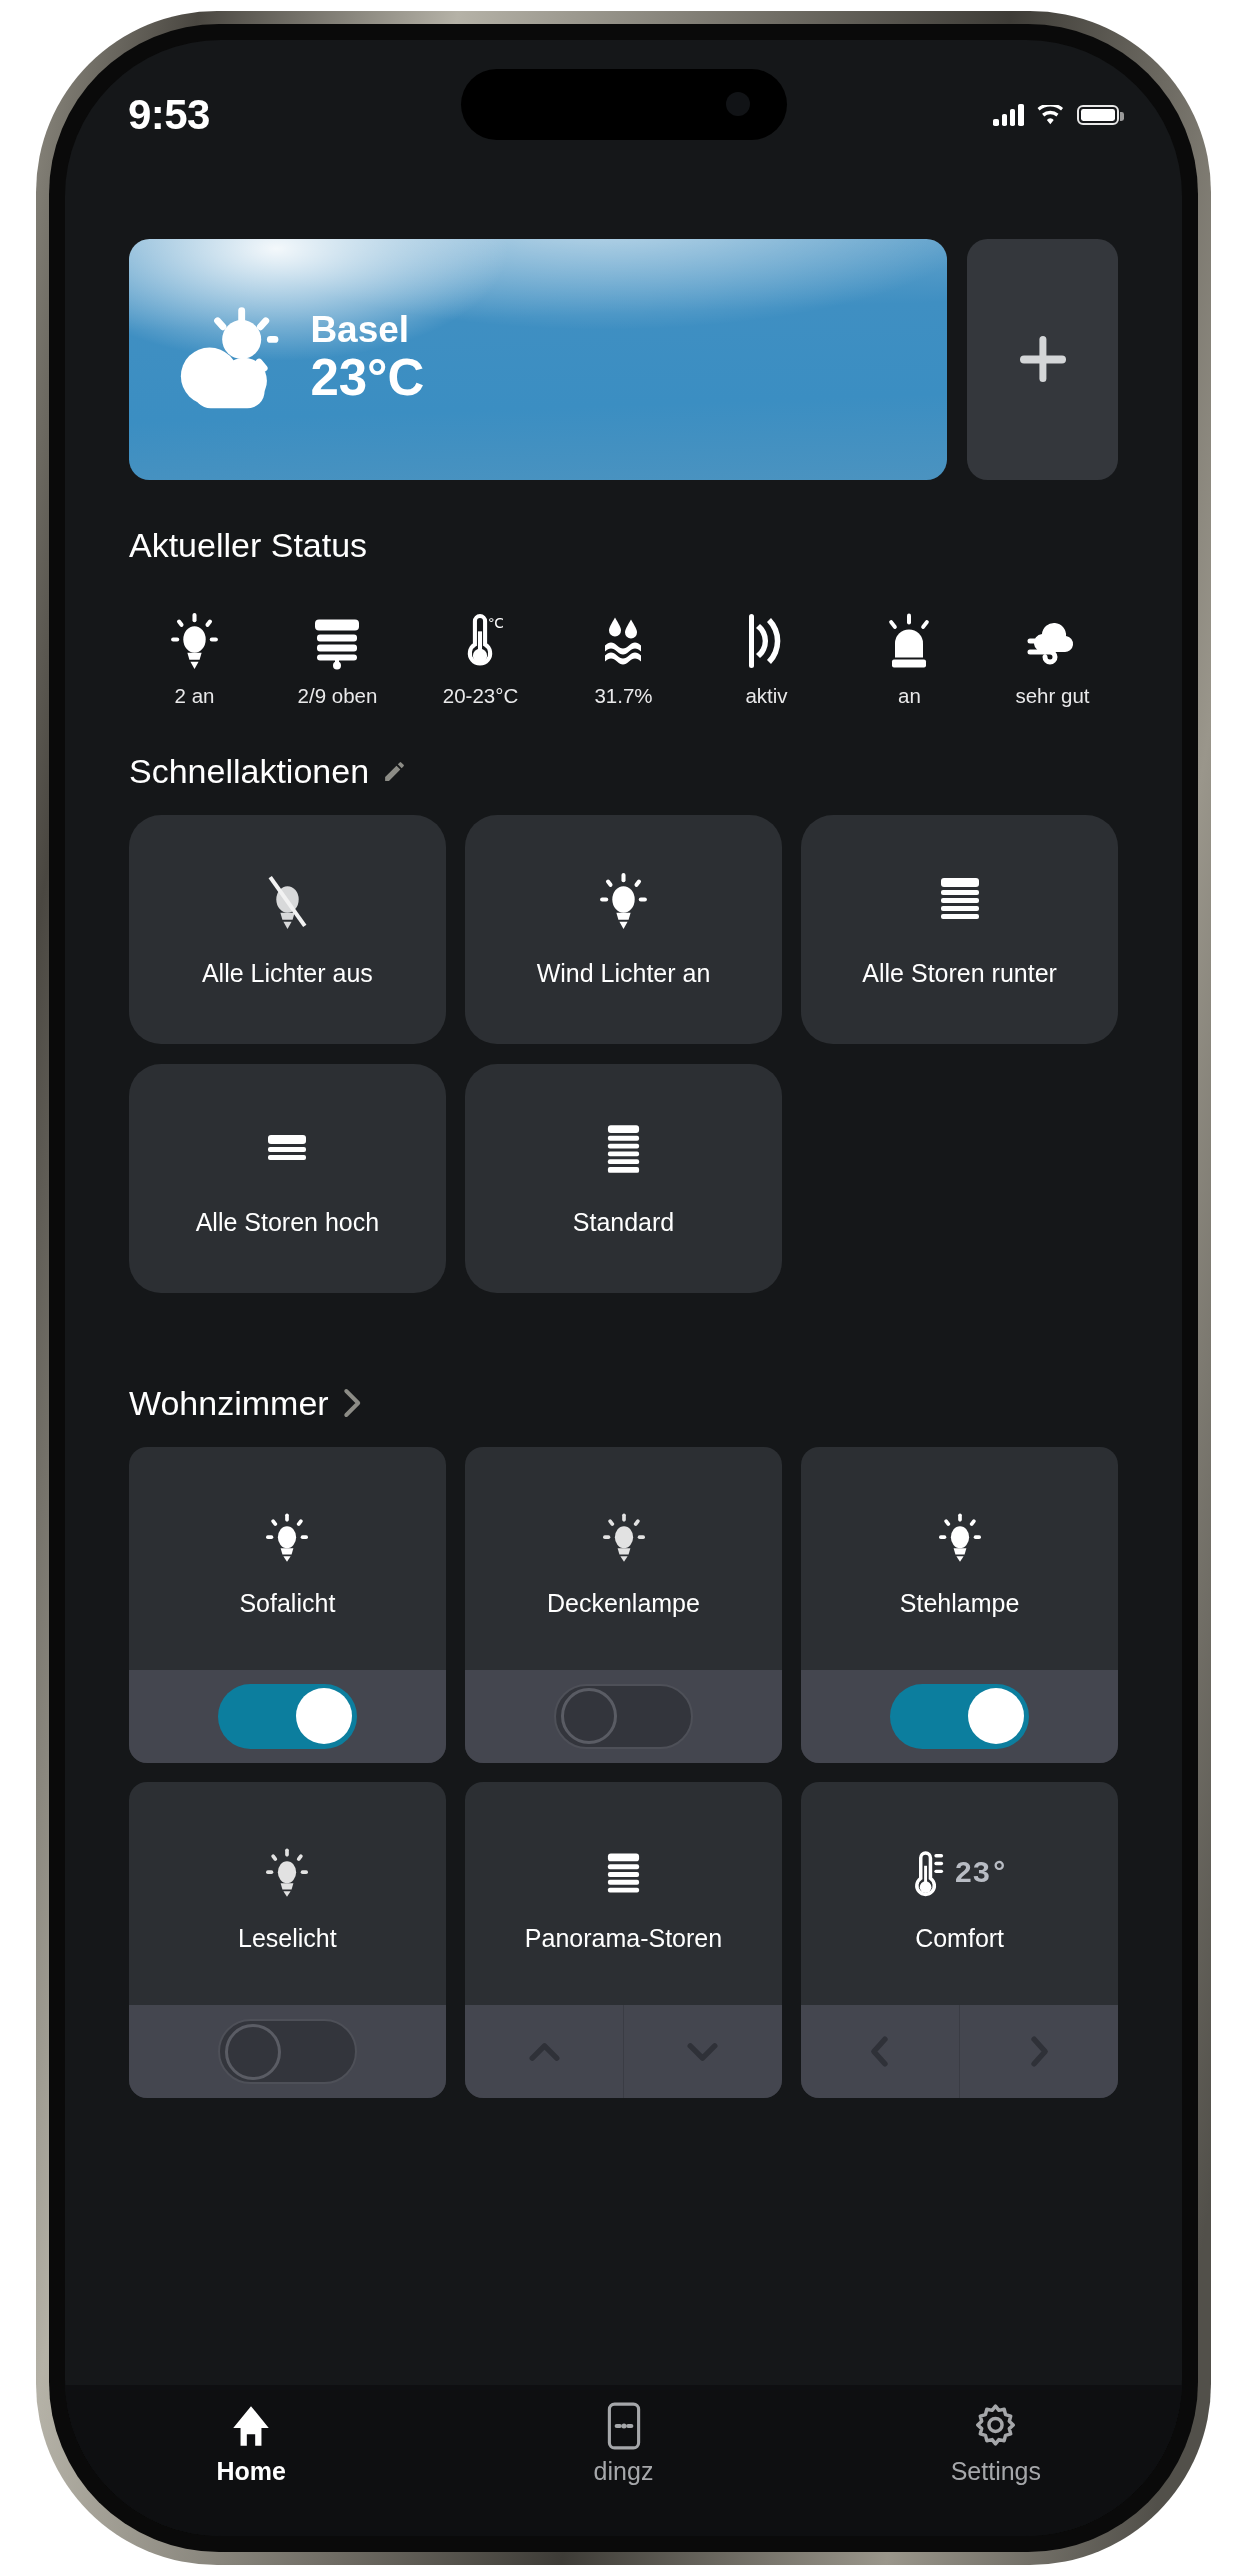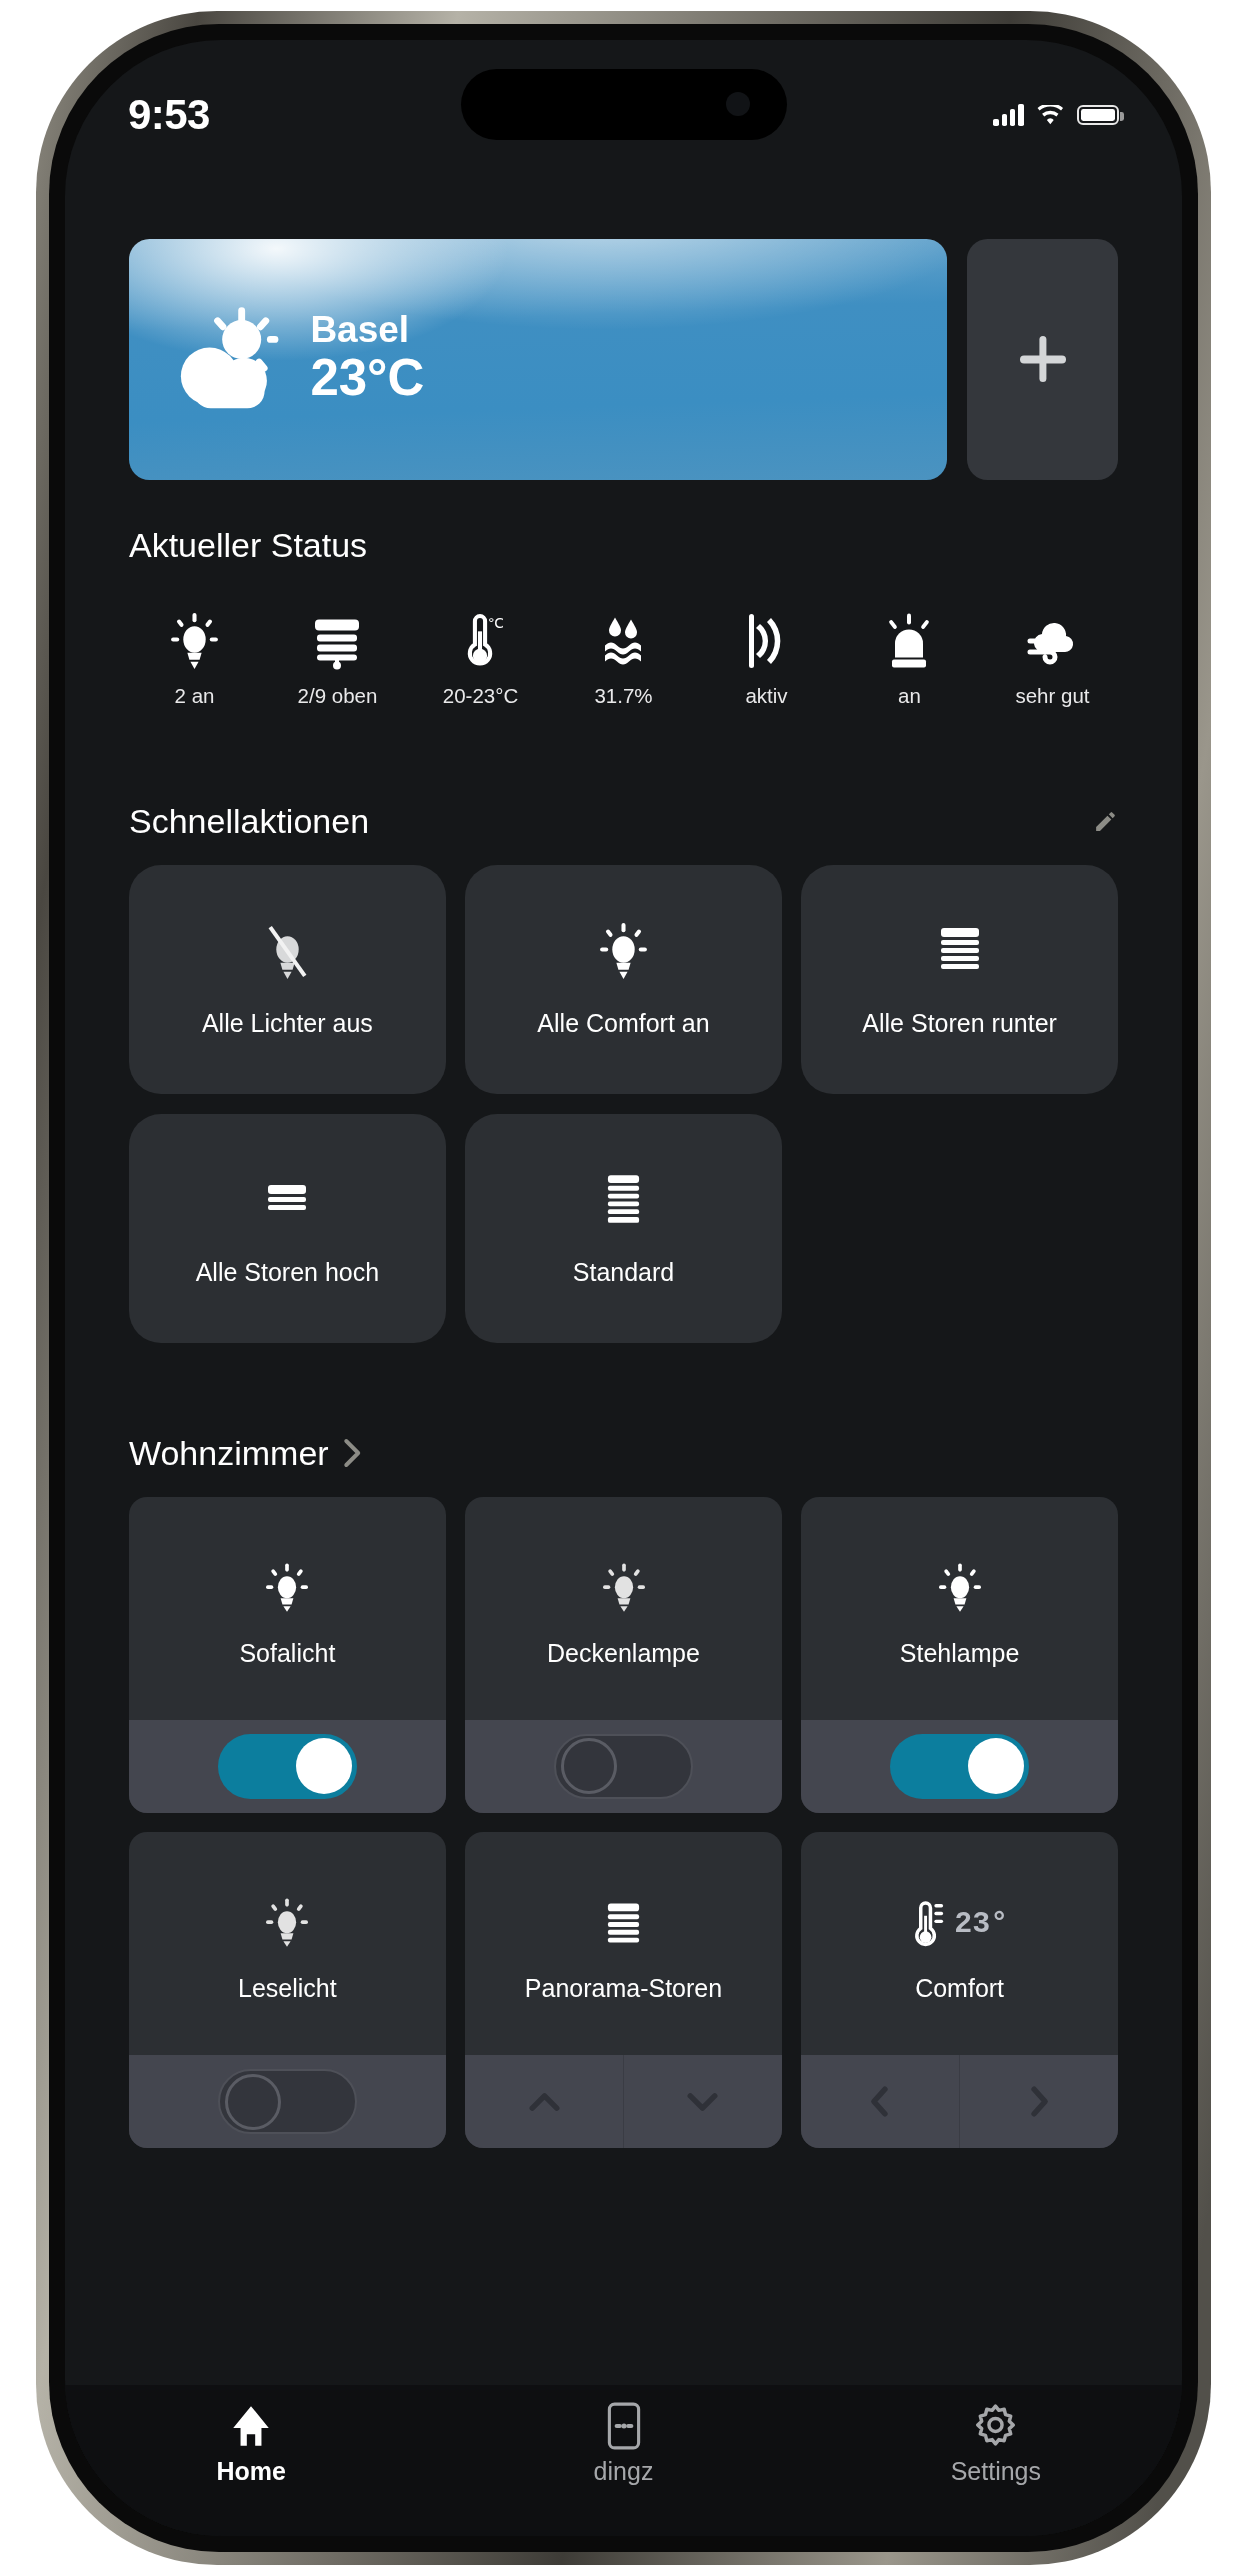--- a/index.html
+++ b/index.html
@@ -92,21 +92,21 @@
   #add-card .plus{position:relative;width:46px;height:46px;}
   #add-card .plus::before,#add-card .plus::after{
     content:"";position:absolute;background:#d4d6d8;border-radius:4.8px;}
   #add-card .plus::before{left:50%;top:0;transform:translateX(-50%);width:7.2px;height:46px;}
   #add-card .plus::after{top:50%;left:0;transform:translateY(-50%);height:7.2px;width:46px;}
 
   
   .section-head{ display:flex; align-items:center; gap:13.3px;
     padding:0 64px; color:#fff; font-size:34px; font-weight:400; }
   #sec-status{ margin-top:46px; }
-  #sec-quick { margin-top:94px;justify-content:space-between; }
+  #sec-quick { margin-top:44px; }
   #sec-room  { margin-top:91px; }
 
   .pencil-icon{ width:25px;height:25px; }
   .chev-icon{ width:20.5px;height:30px; }
 
   
   #status-strip{ display:flex; padding:37px 58px 0 58px; }
   .status-item{ flex:1; display:flex; flex-direction:column; align-items:center; gap:14.5px; }
   .status-ico{ height:68px; display:flex; align-items:flex-end; justify-content:center;}
   .status-lbl{ color:#e9e9ea; font-size:20.5px; }
@@ -361,21 +361,21 @@
               <path d="M16 39h14l-2 7H18z"></path>
                     <path d="M19 48h8l-4 7z"></path>
               <rect x="21" y="0" width="4" height="9" rx="2"></rect>
               <rect x="7" y="6" width="4" height="8" rx="2" transform="rotate(-38 9 10)"></rect>
               <rect x="35" y="6" width="4" height="8" rx="2" transform="rotate(38 37 10)"></rect>
               <rect x="0" y="24" width="8" height="4" rx="2"></rect>
               <rect x="38" y="24" width="8" height="4" rx="2"></rect>
             </g>
                 </svg>
           </span>
-          <span class="qa-lbl">Alle Comfort an</span>
+          <span class="qa-lbl">Wind Lichter an</span>
         </div>
 
         <div class="qa-card">
           <span class="qa-ico">
             <svg width="46" height="50" viewBox="0 0 46 50">
                   <g fill="#fff">
               <rect x="4" y="2" width="38" height="9" rx="3"></rect>
               <rect x="4" y="14" width="38" height="5" rx="2"></rect>
               <rect x="4" y="22" width="38" height="5" rx="2"></rect>
               <rect x="4" y="30" width="38" height="5" rx="2"></rect>

